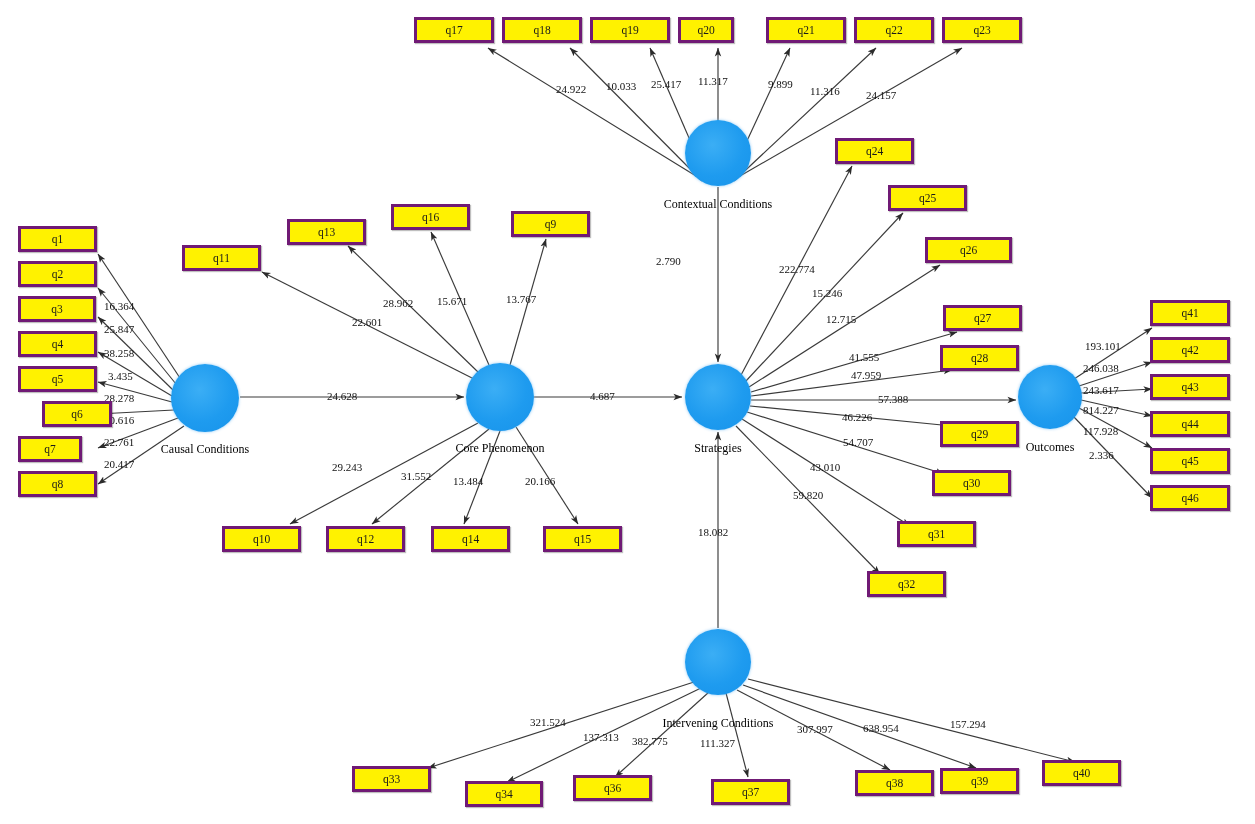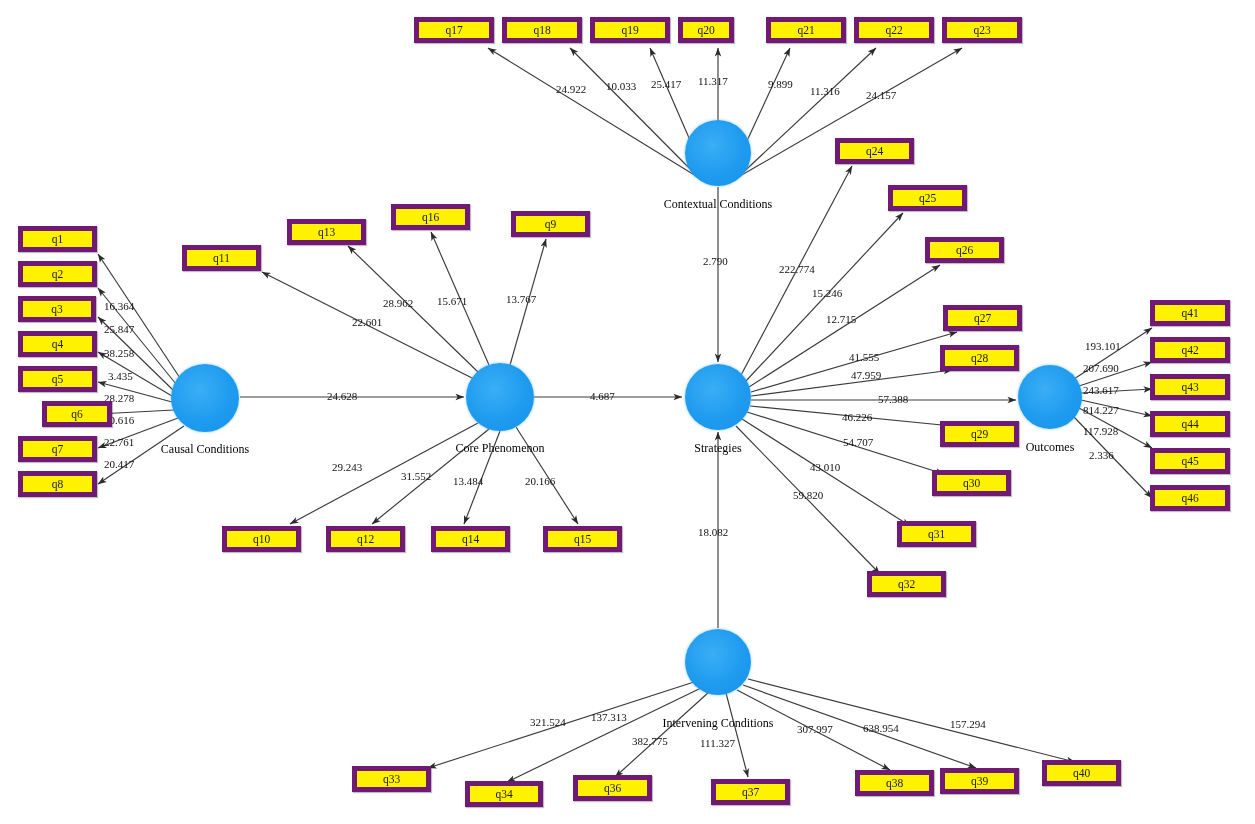--- a/index.html
+++ b/index.html
@@ -1,21 +1,21 @@
 <!DOCTYPE html>
 <html><head>
 <meta charset="utf-8">
 <title>SEM Path Diagram</title>
 <style>
   html,body{margin:0;padding:0;background:#ffffff;}
   body{font-family:"Liberation Serif",serif;}
   #canvas{position:relative;width:1255px;height:824px;background:#fff;overflow:hidden;}
   #edges{position:absolute;left:0;top:0;width:1255px;height:824px;}
   .ind-box{
-    position:absolute;background:#FFF200;border:5px solid #701a75;
+    position:absolute;background:#FFF200;border:3px solid #701a75;
     box-sizing:border-box;display:flex;align-items:center;justify-content:center;
     font-family:"Liberation Serif",serif;font-size:11.5px;color:#1a1a1a;
     box-shadow:1px 1px 1px rgba(0,0,0,0.25);
   }
   .node-circle{
     position:absolute;border-radius:50%;
     background:radial-gradient(circle at 42% 38%, #3BAEF5 0%, #1E9BEF 55%, #1793EA 100%);
     box-shadow:0 0 3px rgba(120,190,245,0.85);
   }
   .node-label{
@@ -109,41 +109,41 @@
       <div class="edge-label" style="left: 453px; top: 475px;">13.484</div>
       <div class="edge-label" style="left: 525px; top: 475px;">20.166</div>
       <div class="edge-label" style="left: 590px; top: 390px;">4.687</div>
       <div class="edge-label" style="left: 556px; top: 83px;">24.922</div>
       <div class="edge-label" style="left: 606px; top: 80px;">10.033</div>
       <div class="edge-label" style="left: 651px; top: 78px;">25.417</div>
       <div class="edge-label" style="left: 698px; top: 75px;">11.317</div>
       <div class="edge-label" style="left: 768px; top: 78px;">9.899</div>
       <div class="edge-label" style="left: 810px; top: 85px;">11.316</div>
       <div class="edge-label" style="left: 866px; top: 89px;">24.157</div>
-      <div class="edge-label" style="left: 703px; top: 255px; text-align: right;">2.790</div>
+      <div class="edge-label" style="left: 656px; top: 255px; text-align: right;">2.790</div>
       <div class="edge-label" style="left: 779px; top: 263px;">222.774</div>
       <div class="edge-label" style="left: 812px; top: 287px;">15.246</div>
       <div class="edge-label" style="left: 826px; top: 313px;">12.715</div>
       <div class="edge-label" style="left: 849px; top: 351px;">41.555</div>
       <div class="edge-label" style="left: 851px; top: 369px;">47.959</div>
       <div class="edge-label" style="left: 878px; top: 393px;">57.388</div>
       <div class="edge-label" style="left: 842px; top: 411px;">46.226</div>
       <div class="edge-label" style="left: 843px; top: 436px;">54.707</div>
       <div class="edge-label" style="left: 810px; top: 461px;">43.010</div>
       <div class="edge-label" style="left: 793px; top: 489px;">59.820</div>
       <div class="edge-label" style="left: 698px; top: 526px;">18.082</div>
       <div class="edge-label" style="left: 530px; top: 716px;">321.524</div>
-      <div class="edge-label" style="left: 583px; top: 711px; margin-left: 8px;">137.313</div>
+      <div class="edge-label" style="left: 583px; top: 731px;">137.313</div>
       <div class="edge-label" style="left: 632px; top: 735px;">382.775</div>
       <div class="edge-label" style="left: 700px; top: 737px;">111.327</div>
       <div class="edge-label" style="left: 797px; top: 723px;">307.997</div>
       <div class="edge-label" style="left: 863px; top: 722px;">638.954</div>
       <div class="edge-label" style="left: 950px; top: 718px;">157.294</div>
       <div class="edge-label" style="left: 1085px; top: 340px;">193.101</div>
-      <div class="edge-label" style="left: 1083px; top: 362px;">207.690</div>
+      <div class="edge-label" style="left: 1083px; top: 362px;">246.038</div>
       <div class="edge-label" style="left: 1083px; top: 384px;">243.617</div>
       <div class="edge-label" style="left: 1083px; top: 404px;">814.227</div>
       <div class="edge-label" style="left: 1083px; top: 425px;">117.928</div>
       <div class="edge-label" style="left: 1089px; top: 449px;">2.336</div>
     </div>
   <div id="nodes">
       <div class="node-circle" style="left: 171px; top: 364px; width: 68px; height: 68px;"></div>
       <div class="node-label" style="left: 0px; top: 442px; width: 100%; transform: translateX(-422.5px);">Causal Conditions</div>
       <div class="node-circle" style="left: 466px; top: 363px; width: 68px; height: 68px;"></div>
       <div class="node-label" style="left: 0px; top: 441px; width: 100%; transform: translateX(-127.5px);">Core Phenomenon</div>
@@ -156,40 +156,40 @@
       <div class="node-circle" style="left: 685px; top: 629px; width: 66px; height: 66px;"></div>
       <div class="node-label" style="left: 0px; top: 716px; width: 100%; transform: translateX(90.5px);">Intervening Conditions</div>
     </div>
   <div id="boxes">
       <div class="ind-box" style="left: 18px; top: 226px; width: 79px; height: 26px;">q1</div>
       <div class="ind-box" style="left: 18px; top: 261px; width: 79px; height: 26px;">q2</div>
       <div class="ind-box" style="left: 18px; top: 296px; width: 78px; height: 26px;">q3</div>
       <div class="ind-box" style="left: 18px; top: 331px; width: 79px; height: 26px;">q4</div>
       <div class="ind-box" style="left: 18px; top: 366px; width: 79px; height: 26px;">q5</div>
       <div class="ind-box" style="left: 18px; top: 401px; width: 70px; height: 26px; margin-left: 24px;">q6</div>
-      <div class="ind-box" style="left: 18px; top: 436px; width: 79px; height: 26px; text-align: right;">q7</div>
+      <div class="ind-box" style="left: 18px; top: 436px; width: 64px; height: 26px; text-align: right;">q7</div>
       <div class="ind-box" style="left: 18px; top: 471px; width: 79px; height: 26px;">q8</div>
       <div class="ind-box" style="left: 182px; top: 245px; width: 79px; height: 26px;">q11</div>
       <div class="ind-box" style="left: 287px; top: 219px; width: 79px; height: 26px;">q13</div>
       <div class="ind-box" style="left: 391px; top: 204px; width: 79px; height: 26px;">q16</div>
       <div class="ind-box" style="left: 511px; top: 211px; width: 79px; height: 26px;">q9</div>
       <div class="ind-box" style="left: 222px; top: 526px; width: 79px; height: 26px;">q10</div>
       <div class="ind-box" style="left: 326px; top: 526px; width: 79px; height: 26px;">q12</div>
       <div class="ind-box" style="left: 431px; top: 526px; width: 79px; height: 26px;">q14</div>
       <div class="ind-box" style="left: 543px; top: 526px; width: 79px; height: 26px;">q15</div>
       <div class="ind-box" style="left: 414px; top: 17px; width: 80px; height: 26px;">q17</div>
       <div class="ind-box" style="left: 502px; top: 17px; width: 80px; height: 26px;">q18</div>
       <div class="ind-box" style="left: 590px; top: 17px; width: 80px; height: 26px;">q19</div>
       <div class="ind-box" style="left: 678px; top: 17px; width: 56px; height: 26px;">q20</div>
       <div class="ind-box" style="left: 766px; top: 17px; width: 80px; height: 26px;">q21</div>
       <div class="ind-box" style="left: 854px; top: 17px; width: 80px; height: 26px;">q22</div>
       <div class="ind-box" style="left: 942px; top: 17px; width: 80px; height: 26px;">q23</div>
       <div class="ind-box" style="left: 835px; top: 138px; width: 79px; height: 26px;">q24</div>
       <div class="ind-box" style="left: 888px; top: 185px; width: 79px; height: 26px;">q25</div>
-      <div class="ind-box" style="left: 925px; top: 237px; width: 79px; height: 26px;">q26</div>
+      <div class="ind-box" style="left: 925px; top: 237px; width: 87px; height: 26px;">q26</div>
       <div class="ind-box" style="left: 943px; top: 305px; width: 79px; height: 26px;">q27</div>
       <div class="ind-box" style="left: 940px; top: 345px; width: 79px; height: 26px;">q28</div>
       <div class="ind-box" style="left: 940px; top: 421px; width: 79px; height: 26px;">q29</div>
       <div class="ind-box" style="left: 932px; top: 470px; width: 79px; height: 26px;">q30</div>
       <div class="ind-box" style="left: 897px; top: 521px; width: 79px; height: 26px;">q31</div>
       <div class="ind-box" style="left: 867px; top: 571px; width: 79px; height: 26px;">q32</div>
       <div class="ind-box" style="left: 352px; top: 766px; width: 79px; height: 26px;">q33</div>
       <div class="ind-box" style="left: 465px; top: 781px; width: 78px; height: 26px;">q34</div>
       <div class="ind-box" style="left: 573px; top: 775px; width: 79px; height: 26px;">q36</div>
       <div class="ind-box" style="left: 711px; top: 779px; width: 79px; height: 26px;">q37</div>

